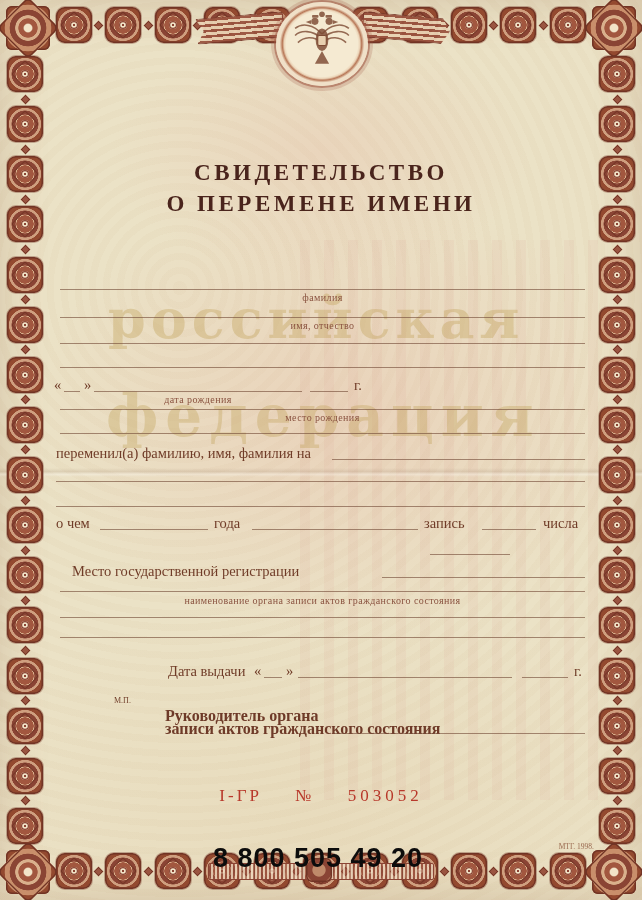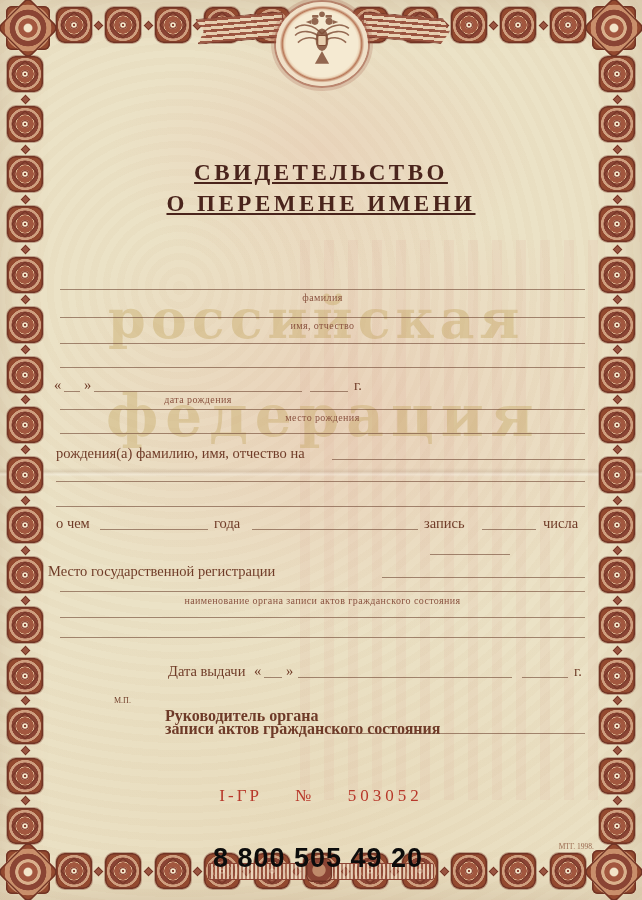--- a/index.html
+++ b/index.html
@@ -47,21 +47,21 @@
     display:flex;align-items:center;justify-content:center;}
   
   .stripes{position:absolute;left:300px;right:42px;top:240px;height:560px;z-index:1;
     background: repeating-linear-gradient(90deg, rgba(214,150,138,.10) 0 10px, rgba(214,150,138,0) 10px 24px);}
   .crease{position:absolute;left:0;right:0;top:468px;height:9px;z-index:1;
     background: linear-gradient(180deg, rgba(120,90,70,0), rgba(120,90,70,.13) 40%, rgba(255,255,255,.28) 70%, rgba(120,90,70,0));}
   .wm{position:absolute;z-index:1;font-family:"DejaVu Serif",serif;font-weight:bold;text-align:left;white-space:nowrap;}
   .wm1{left:108px;width:434px;top:287px;font-size:54px;letter-spacing:5px;}
   .wm2{left:106px;width:460px;top:382px;font-size:58px;letter-spacing:7px;}
   
-  .ttl{position:absolute;left:0;right:0;text-align:center;font-weight:bold;font-size:23px;letter-spacing:3.5px;color:#4a241c;z-index:4;white-space:nowrap;text-decoration:underline;}
+  .ttl{position:absolute;left:0;right:0;text-align:center;font-weight:bold;font-size:23px;letter-spacing:3.5px;color:#4a241c;z-index:4;white-space:nowrap;}
   .bt{position:absolute;font-size:14.5px;color:#703c28;z-index:4;white-space:nowrap;}
   .fline{position:absolute;height:0;border-bottom:1px solid rgba(115,75,55,.62);z-index:4;}
   .flabel{position:absolute;font-size:10px;color:#8a5340;letter-spacing:.4px;text-align:center;z-index:4;white-space:nowrap;}
   .full{left:60px;width:525px;}
   .sm{font-size:8px;}
   .head{position:absolute;font-size:16px;font-weight:bold;color:#6e3a28;z-index:4;white-space:nowrap;}
   .serial{position:absolute;left:0;right:0;top:786px;text-align:center;z-index:4;color:#b8392b;font-size:17px;letter-spacing:3px;}
   .serial .sp{margin:0 13px;font-family:Liberation Serif, serif;}
   .serial .num{letter-spacing:4px;}
   .printmark{position:absolute;right:48px;top:842px;font-size:7.5px;color:#9a6a50;z-index:4;padding-left:25px;}
@@ -245,36 +245,36 @@
   <div class="bt" style="left:84px;top:377px">»</div>
   <div class="fline" style="left:94px;width:208px;top:391px"></div>
   <div class="flabel" style="left:94px;width:208px;top:394px">дата рождения</div>
   <div class="fline" style="left:310px;width:38px;top:391px"></div>
   <div class="bt" style="left:354px;top:377px">г.</div>
 
   <div class="fline full" style="top:409px"></div>
   <div class="flabel full" style="top:412px">место рождения</div>
   <div class="fline full" style="top:433px"></div>
 
-  <div class="bt" style="left:56px;top:445px">рождения(а) фамилию, имя, отчество на</div>
+  <div class="bt" style="left:56px;top:445px">переменил(а) фамилию, имя, фамилия на</div>
   <div class="fline" style="left:332px;width:253px;top:459px"></div>
   <div class="fline" style="left:56px;width:529px;top:481px"></div>
   <div class="fline" style="left:56px;width:529px;top:506px"></div>
 
   <div class="bt" style="left:56px;top:515px">о чем</div>
   <div class="fline" style="left:100px;width:108px;top:529px"></div>
   <div class="bt" style="left:214px;top:515px">года</div>
   <div class="fline" style="left:252px;width:166px;top:529px"></div>
   <div class="bt" style="left:424px;top:515px">запись</div>
   <div class="fline" style="left:482px;width:54px;top:529px"></div>
   <div class="bt" style="left:543px;top:515px">числа</div>
 
   <div class="fline" style="left:430px;width:80px;top:554px"></div>
 
-  <div class="bt" style="left:48px;top:563px">Место государственной регистрации</div>
+  <div class="bt" style="left:72px;top:563px">Место государственной регистрации</div>
   <div class="fline" style="left:382px;width:203px;top:577px"></div>
   <div class="fline full" style="top:591px"></div>
   <div class="flabel full" style="top:595px">наименование органа записи актов гражданского состояния</div>
   <div class="fline full" style="top:617px"></div>
   <div class="fline full" style="top:637px"></div>
 
   <div class="bt" style="left:168px;top:663px">Дата выдачи</div>
   <div class="bt" style="left:254px;top:663px">«</div>
   <div class="fline" style="left:264px;width:18px;top:677px"></div>
   <div class="bt" style="left:286px;top:663px">»</div>

